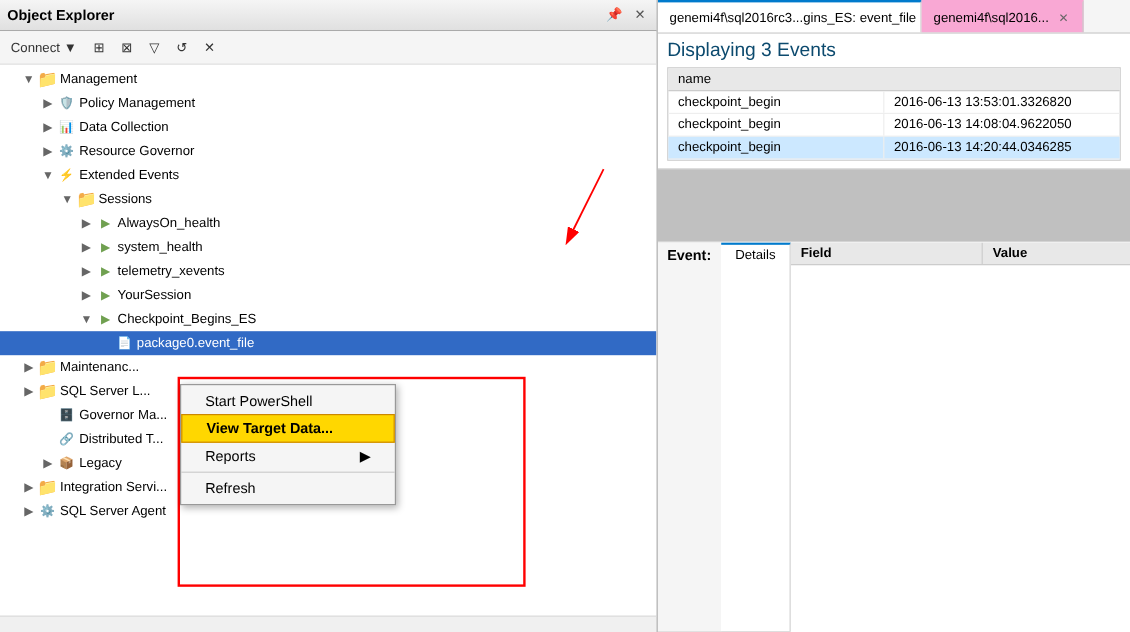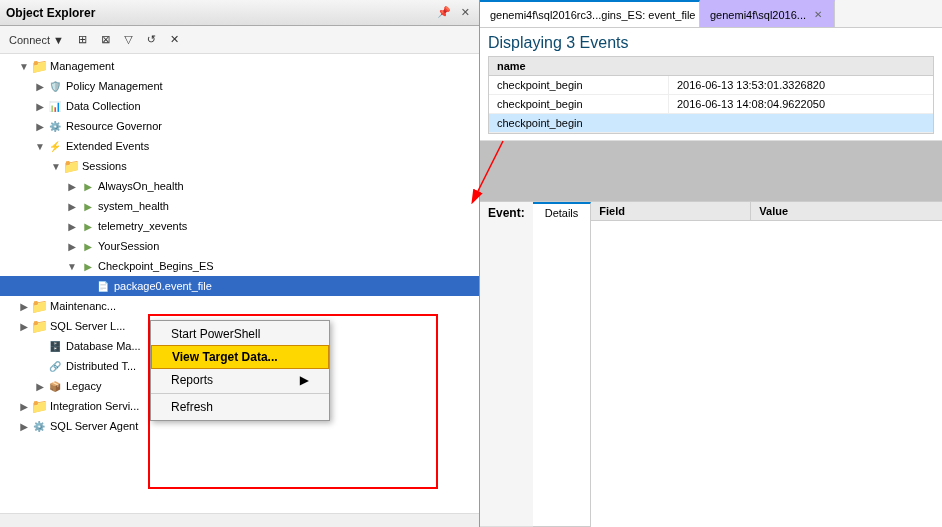--- a/index.html
+++ b/index.html
@@ -8,21 +8,21 @@
       height: 527px;
       font-family: 'Segoe UI', Tahoma, sans-serif;
       font-size: 12px;
       background: #f0f0f0;
       display: flex;
       overflow: hidden;
     }
 
     
     .object-explorer {
-      width: 480px;
+      width: 548px;
       height: 527px;
       background: #fff;
       border-right: 1px solid #999;
       display: flex;
       flex-direction: column;
       position: relative;
     }
 
     .oe-titlebar {
       background: linear-gradient(to bottom, #f5f5f5, #e0e0e0);
@@ -226,21 +226,21 @@
       gap: 6px;
       white-space: nowrap;
       max-width: 220px;
       overflow: hidden;
       text-overflow: ellipsis;
       background: #fff;
       border-top: 2px solid #007acc;
     }
 
     .tab.inactive {
-      background: #c4b5fd;
+      background: #f9a8d4;
       border-top: 2px solid transparent;
     }
 
     .tab-close {
       font-size: 10px;
       color: #666;
       cursor: pointer;
       padding: 1px 2px;
     }
 
@@ -264,21 +264,21 @@
 
     .grid-header {
       display: flex;
       background: #e8e8e8;
       border-bottom: 1px solid #ccc;
     }
 
     .grid-col-header {
       padding: 3px 8px;
       font-size: 11px;
-      font-weight: bold;
+      font-weight: normal;
       color: #000;
       border-right: 1px solid #ccc;
       flex-shrink: 0;
     }
 
     .grid-col-header:first-child { width: 180px; }
     .grid-col-header:last-child { flex: 1; border-right: none; }
 
     .grid-row {
       display: flex;
@@ -504,21 +504,21 @@
       <span class="expander">▶</span>
       <span class="tree-icon icon-folder">📁</span>
       <span class="tree-label">SQL Server L...</span>
     </div>
 
     <div class="tree-item">
       <span class="indent"></span>
         <span class="indent"></span>
       <span class="expander"></span>
       <span class="tree-icon icon-mgmt">🗄️</span>
-      <span class="tree-label">Database Ma...</span>
+      <span class="tree-label">Governor Ma...</span>
     </div>
 
     <div class="tree-item">
       <span class="indent"></span>
         <span class="indent"></span>
       <span class="expander"></span>
       <span class="tree-icon icon-mgmt">🔗</span>
       <span class="tree-label">Distributed T...</span>
     </div>
 
@@ -591,20 +591,21 @@
       <div class="grid-row">
         <div class="grid-cell">checkpoint_begin</div>
         <div class="grid-cell">2016-06-13 13:53:01.3326820</div>
       </div>
       <div class="grid-row">
         <div class="grid-cell">checkpoint_begin</div>
         <div class="grid-cell">2016-06-13 14:08:04.9622050</div>
       </div>
       <div class="grid-row selected">
         <div class="grid-cell">checkpoint_begin</div>
+        <div class="grid-cell">2016-06-13 14:20:44.0346285</div>
       </div>
     </div>
   </div>
 
   <div class="gray-area"></div>
 
   <div class="event-detail">
     <div class="event-detail-header">Event:</div>
     <div class="detail-tabs">
       <div class="detail-tab">

